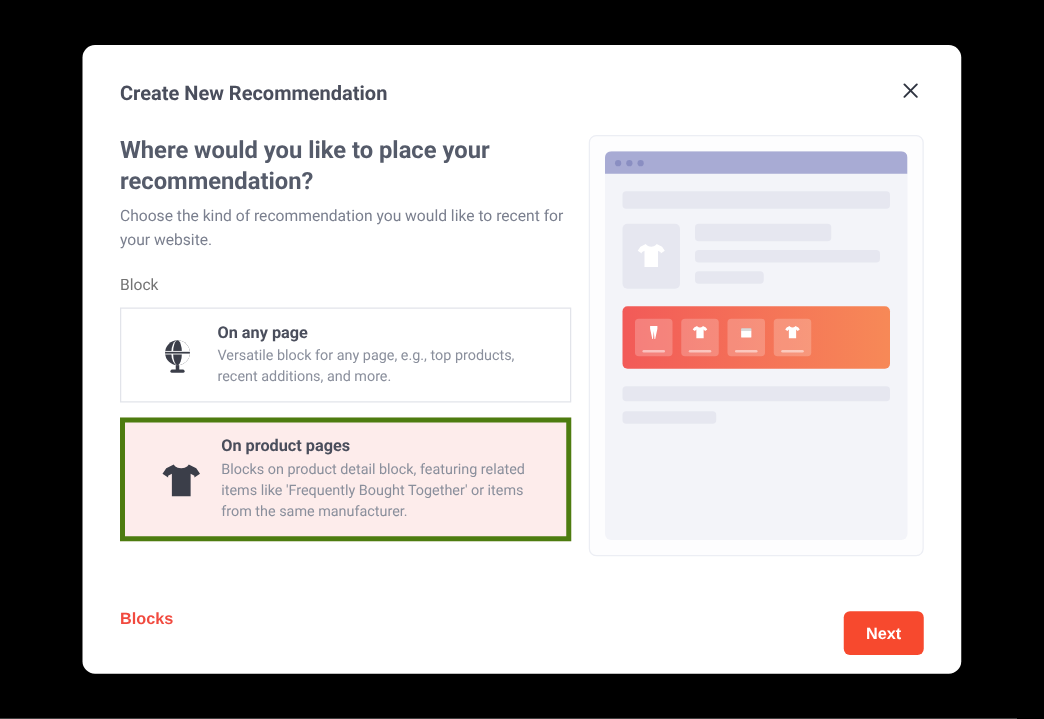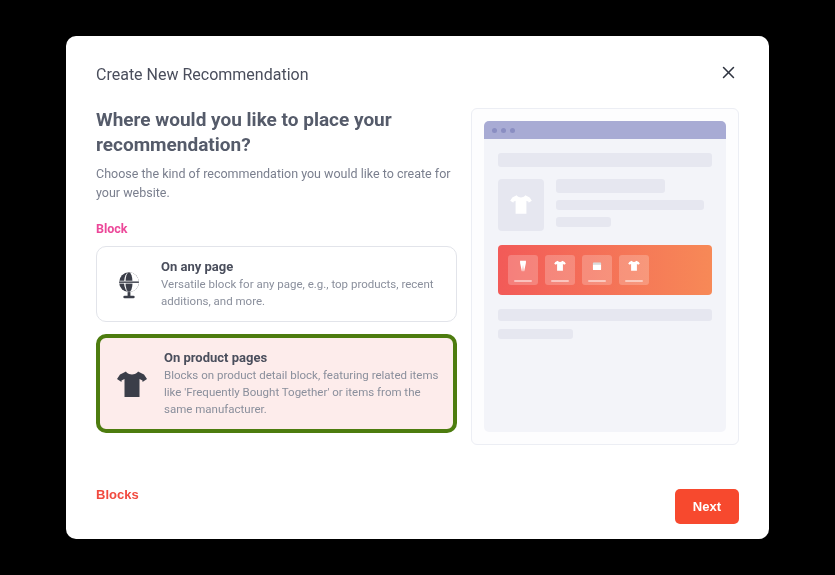--- a/index.html
+++ b/index.html
@@ -23,21 +23,21 @@
       position: relative;
     }
     .modal-header {
       display: flex;
       justify-content: space-between;
       align-items: center;
       margin-bottom: 22px;
     }
     .modal-title {
       font-size: 16px;
-      font-weight: 400;
+      font-weight: 700;
       color: #4a4e5c;
     }
     .close-btn {
       background: none;
       border: none;
       cursor: pointer;
       padding: 2px;
       color: #2f3440;
     }
     .modal-body {
@@ -57,28 +57,28 @@
       margin-bottom: 8px;
     }
     .subtext {
       font-size: 12.5px;
       color: #7a7f8e;
       line-height: 1.5;
       margin-bottom: 18px;
     }
     .block-label {
       font-size: 12.5px;
-      color: #ec4899;
+      color: #737373;
       margin-bottom: 10px;
-      font-weight: 700;
+      font-weight: 400;
     }
     .option-card {
       border: 1px solid #e2e4ea;
-      border-radius: 10px;
-      padding: 12px 14px;
+      border-radius: 0;
+      padding: 12px 27px;
       display: flex;
       gap: 14px;
       cursor: pointer;
       margin-bottom: 12px;
       background: #fff;
     }
     .option-card.selected {
       border: 4px solid #4d7c0f;
       background: #fdeceb;
     }
@@ -245,21 +245,21 @@
             <line x1="19" y1="5" x2="5" y2="19"></line>
           </svg>
       </span>
     </button>
   </div>
 
   <div class="modal-body">
 
     <div class="left-col">
       <h2 class="heading">Where would you like to place your recommendation?</h2>
-      <p class="subtext">Choose the kind of recommendation you would like to create for your website.</p>
+      <p class="subtext">Choose the kind of recommendation you would like to recent for your website.</p>
       <div class="block-label">Block</div>
 
       <div class="option-card">
         <div class="option-icon">
           <svg width="34" height="34" viewBox="0 0 24 24" fill="currentColor">
               <circle cx="12" cy="10" r="7"></circle>
               <path fill="#fff" d="M12 3 A7 7 0 0 1 12 17 A3.5 7 0 0 1 12 3 Z"></path>
               <path fill="currentColor" d="M12 3 A2.5 7 0 0 1 12 17 A2.5 7 0 0 1 12 3 Z"></path>
               <rect x="5" y="9" width="14" height="2" fill="#fff"></rect>
               <rect x="5" y="9.5" width="14" height="1" fill="currentColor"></rect>

